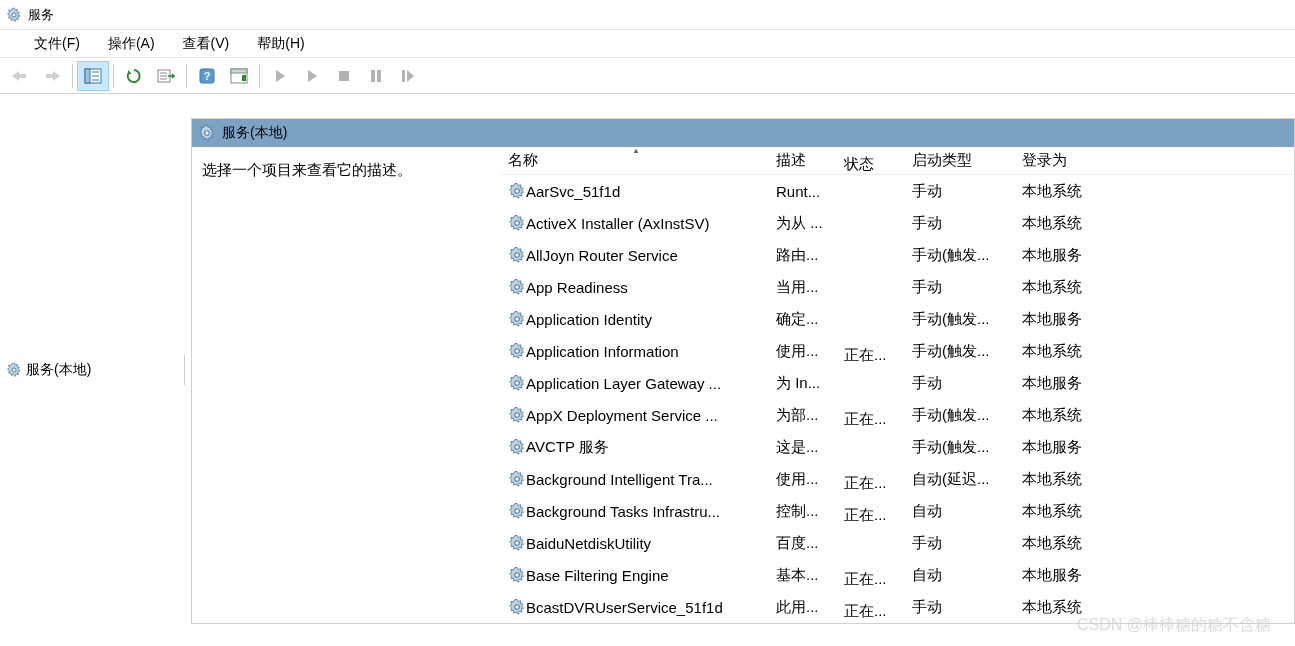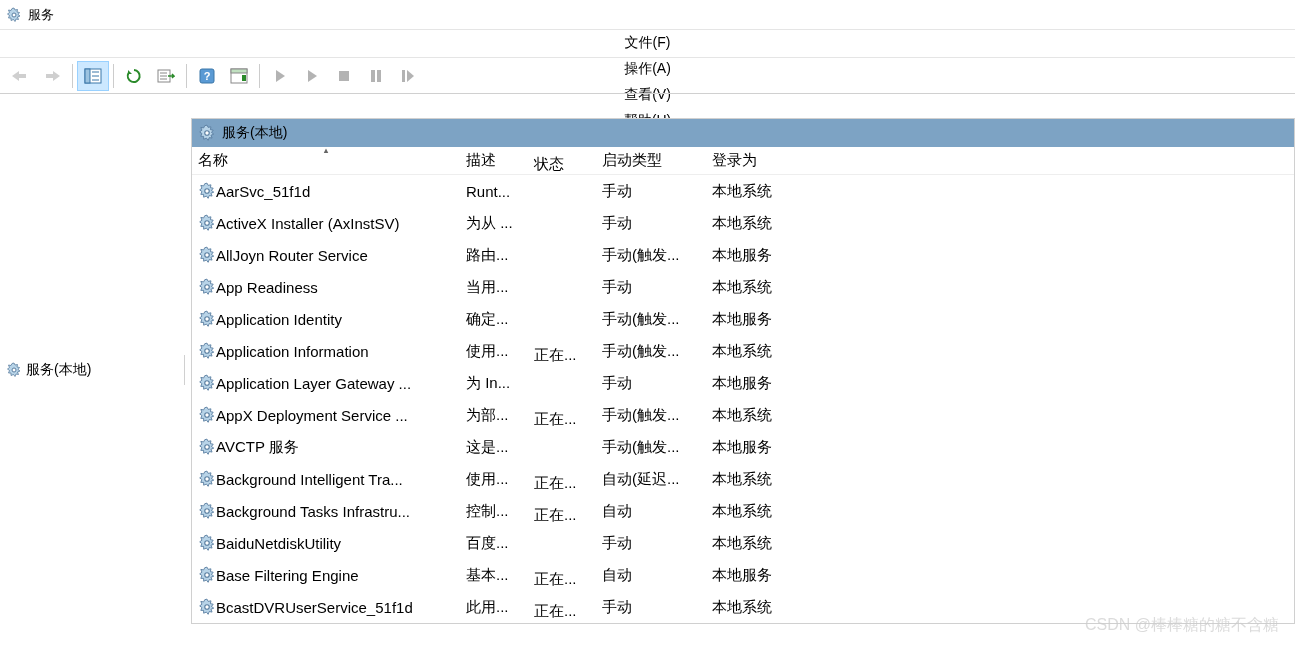--- a/index.html
+++ b/index.html
@@ -2,21 +2,21 @@
 <html><head>
 <meta charset="utf-8">
 <style>
 * { box-sizing: border-box; margin: 0; padding: 0; font-family: "Microsoft YaHei", "Segoe UI", sans-serif; }
 body { background: #fff; font-size: 14px; color: #000; width: 1295px; height: 646px; overflow: hidden; display: flex; flex-direction: column; }
 
 .titlebar { height: 30px; display: flex; align-items: center; padding: 0 6px; border-bottom: 1px solid #e5e5e5; gap: 6px; }
 .titlebar .gear { width: 16px; height: 16px; }
 .titlebar .title { font-size: 13px; }
 
-.menubar { height: 28px; display: flex; align-items: center; padding: 0 20px; gap: 0; border-bottom: 1px solid #e5e5e5; flex-direction: column; }
+.menubar { height: 28px; display: flex; align-items: center; padding: 0 20px; gap: 0; border-bottom: 1px solid #e5e5e5; }
 .menubar .menu { padding: 4px 14px; font-size: 14px; cursor: default; }
 
 .toolbar { height: 36px; display: flex; align-items: center; padding: 0 4px; gap: 0; border-bottom: 1px solid #d0d0d0; }
 .toolbar .btn { width: 32px; height: 30px; display: flex; align-items: center; justify-content: center; cursor: default; border: 1px solid transparent; }
 .toolbar .btn.active { background: #cce8ff; border-color: #99d1ff; }
 .toolbar .btn.disabled { opacity: 0.4; }
 .toolbar .sep { width: 1px; height: 24px; background: #ccc; margin: 0 4px; }
 
 .main { flex: 1; display: flex; overflow: hidden; align-items: center; }
 .tree { width: 185px; border-right: 1px solid #d0d0d0; padding: 4px 2px; }
@@ -42,21 +42,21 @@
 .cell { padding: 2px 6px; white-space: nowrap; overflow: hidden; text-overflow: ellipsis; font-size: 15px; }
 .cell.name { display: flex; align-items: center; }
 .cell.name .gear { width: 18px; height: 18px; flex-shrink: 0; }
 
 .c-name { width: 268px; }
 .c-desc { width: 68px; }
 .c-status { width: 68px; margin-top: 8px; }
 .c-startup { width: 110px; }
 .c-logon { flex: 1; }
 
-.watermark { position: absolute; right: 16px; bottom: 10px; color: #ccc; font-size: 16px; opacity: 0.7; pointer-events: none; }
+.watermark { position: absolute; right: 24px; bottom: 10px; color: #ccc; font-size: 16px; opacity: 0.7; pointer-events: none; }
 
 svg.gear { display: inline-block; }
 </style>
 </head>
 <body>
 
 <svg width="0" height="0" style="position:absolute">
   <defs>
     <g id="gear-g">
       <circle cx="8" cy="8" r="3.5" fill="none" stroke="#5a7ea0" stroke-width="1.5"></circle>
@@ -173,20 +173,23 @@
   </div>
 
   <div class="content">
     <div class="content-header">
       <svg class="gear" viewBox="0 0 16 16">
           <use href="#gear-g"></use>
         </svg>
       <span class="label">服务(本地)</span>
     </div>
     <div class="content-body">
+      <div class="detail-pane">
+        <div>选择一个项目来查看它的描述。</div>
+      </div>
       <div class="list-pane">
         <div class="list-header">
           <div class="col c-name"><span class="sort">▴</span><span>名称</span></div>
           <div class="col c-desc">描述</div>
           <div class="col c-status">状态</div>
           <div class="col c-startup">启动类型</div>
           <div class="col c-logon">登录为</div>
         </div>
         <div class="list-rows" id="rows">
             <div class="row">

